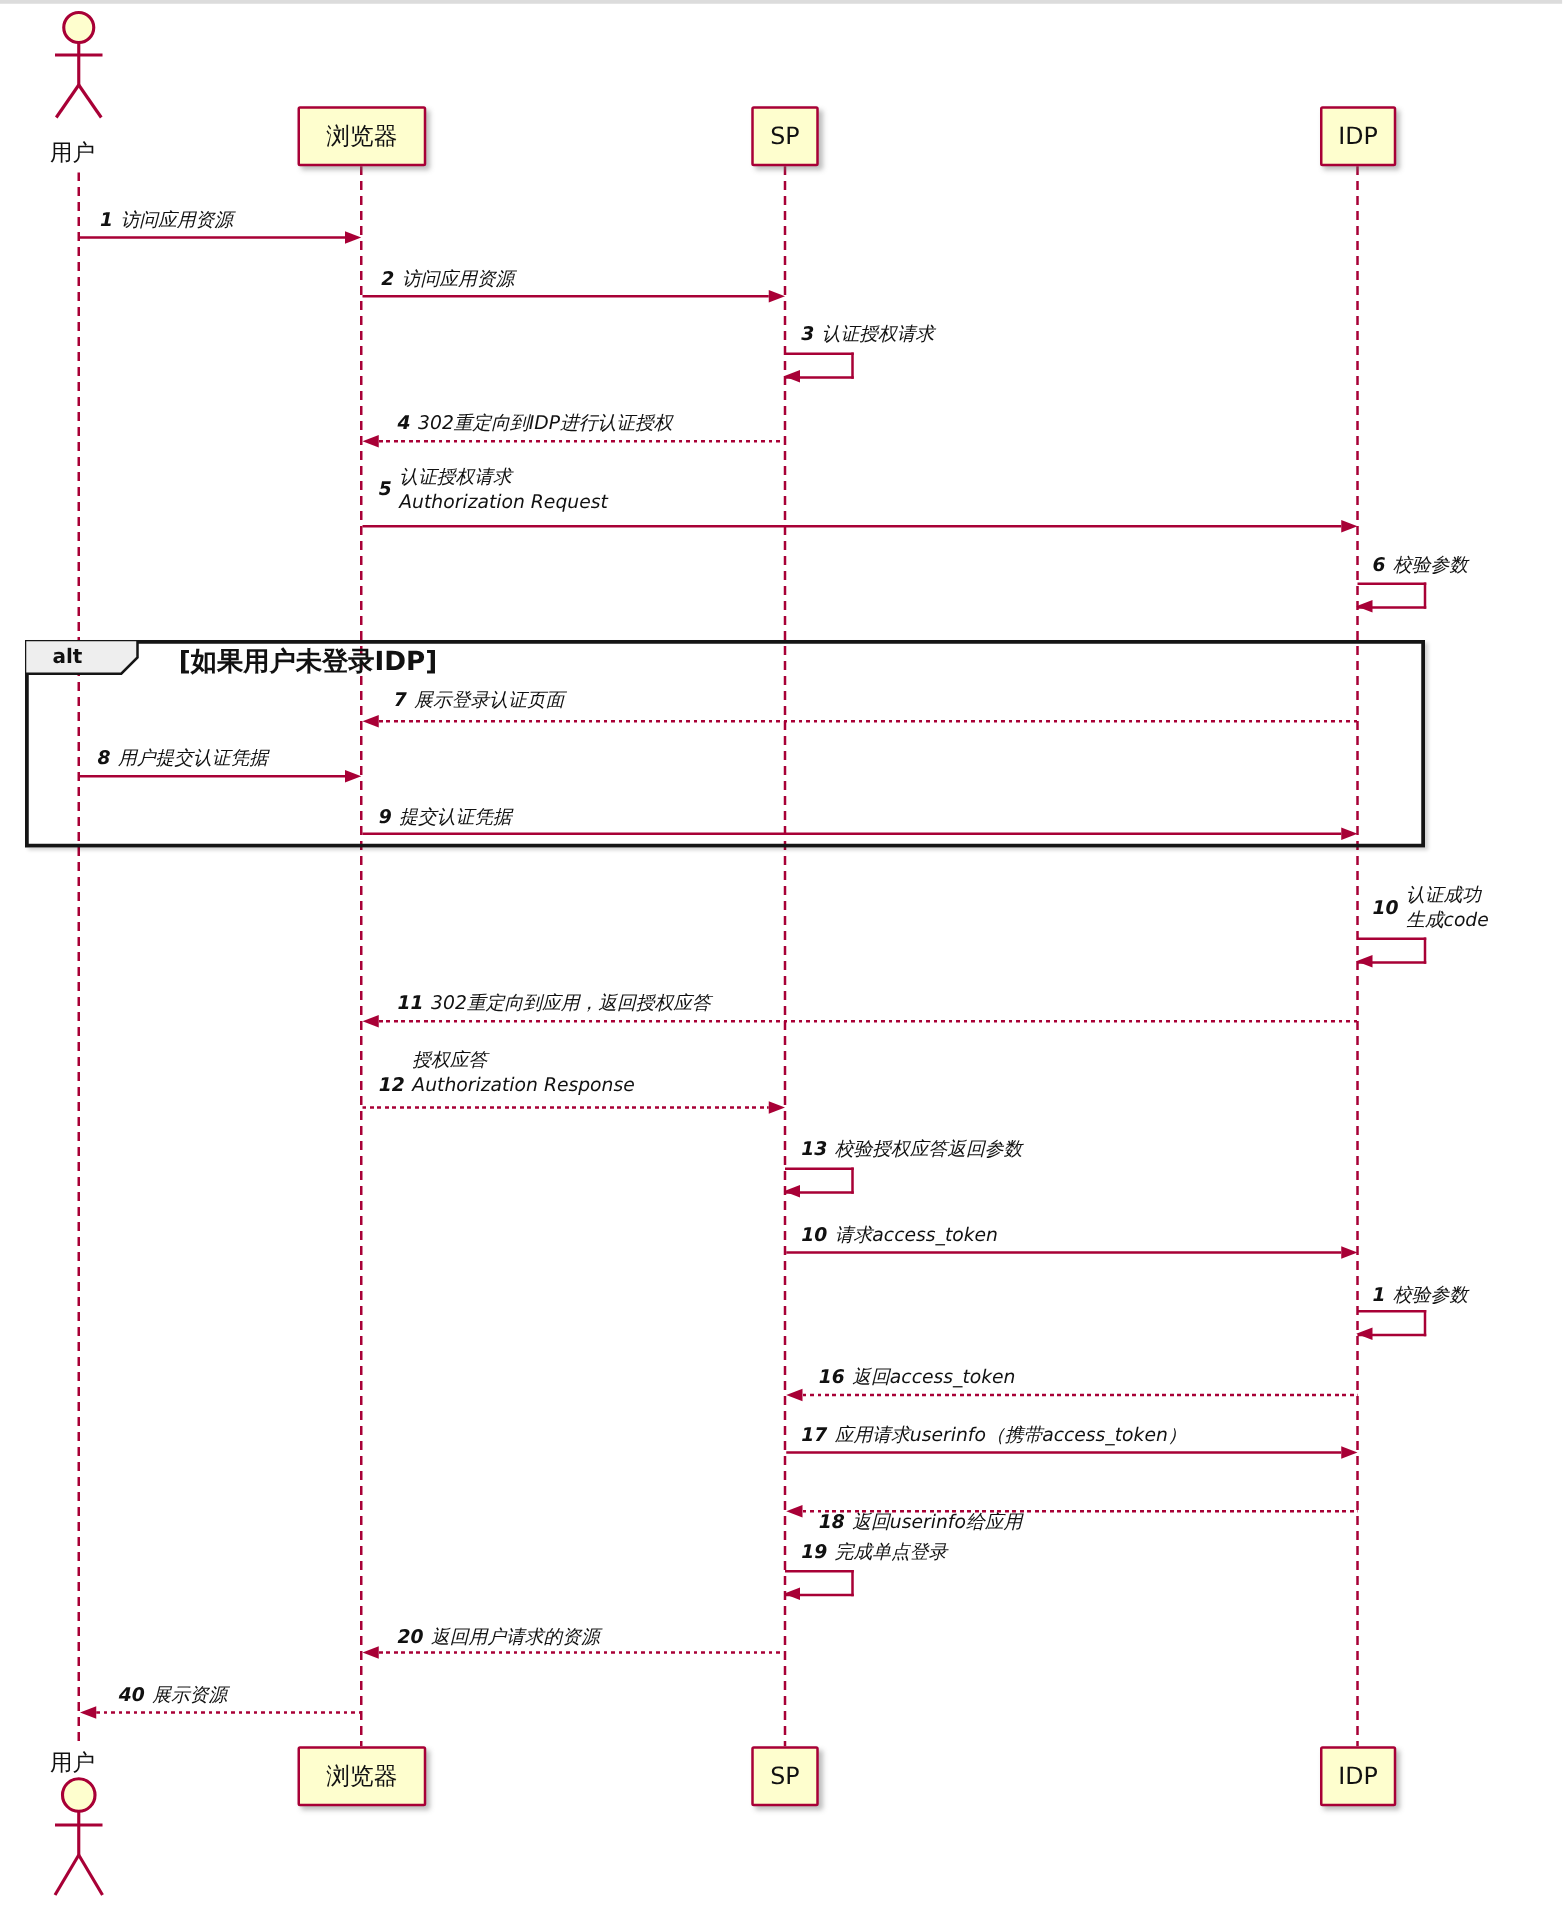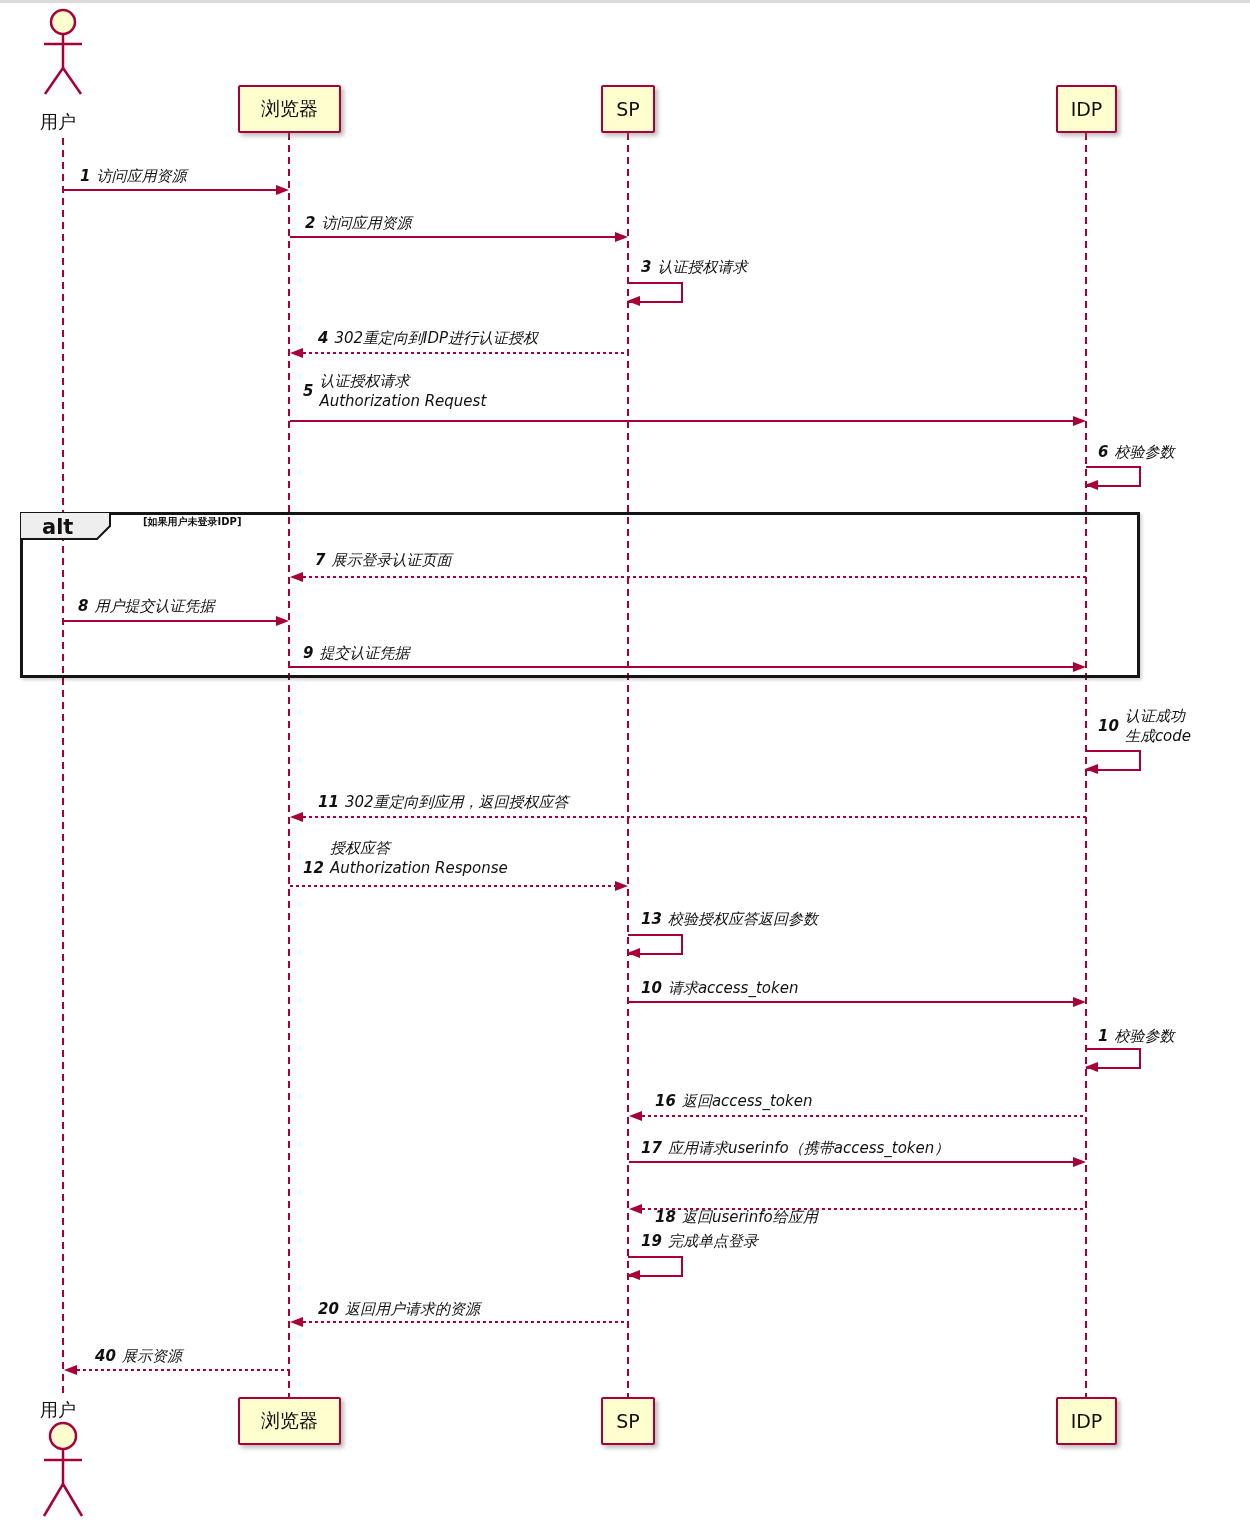--- a/index.html
+++ b/index.html
@@ -30,22 +30,22 @@
   .ah.right { border-left:13px solid #A80036; }
   .ah.left  { border-right:13px solid #A80036; }
 
   .selfmsg { position:absolute; width:70px; height:28px; }
   .selfmsg .loop { position:absolute; left:0; top:0; width:55px; height:21px;
     border:2px solid #A80036; border-left:none; }
   .selfmsg .ah { left:-1px; top:14px; }
 
   .altbox { position:absolute; border:3px solid #151515; box-shadow:2px 2px 3px rgba(0,0,0,.18); }
   .alt-head { position:absolute; }
-  .alt-head-label { position:absolute; font-weight:bold; font-size:21px; color:#111; }
-  .alt-cond { position:absolute; font-weight:bold; font-size:10px; color:#111; white-space:nowrap; }
+  .alt-head-label { position:absolute; font-weight:bold; font-size:16px; color:#111; }
+  .alt-cond { position:absolute; font-weight:bold; font-size:21px; color:#111; white-space:nowrap; }
 
   .actor { position:absolute; }
   .msg-group, .pgroup { position:absolute; left:0; top:0; width:0; height:0; }
 </style>
 </head>
 <body>
 
 <div id="canvas">
   <div class="topstrip"></div>
 

